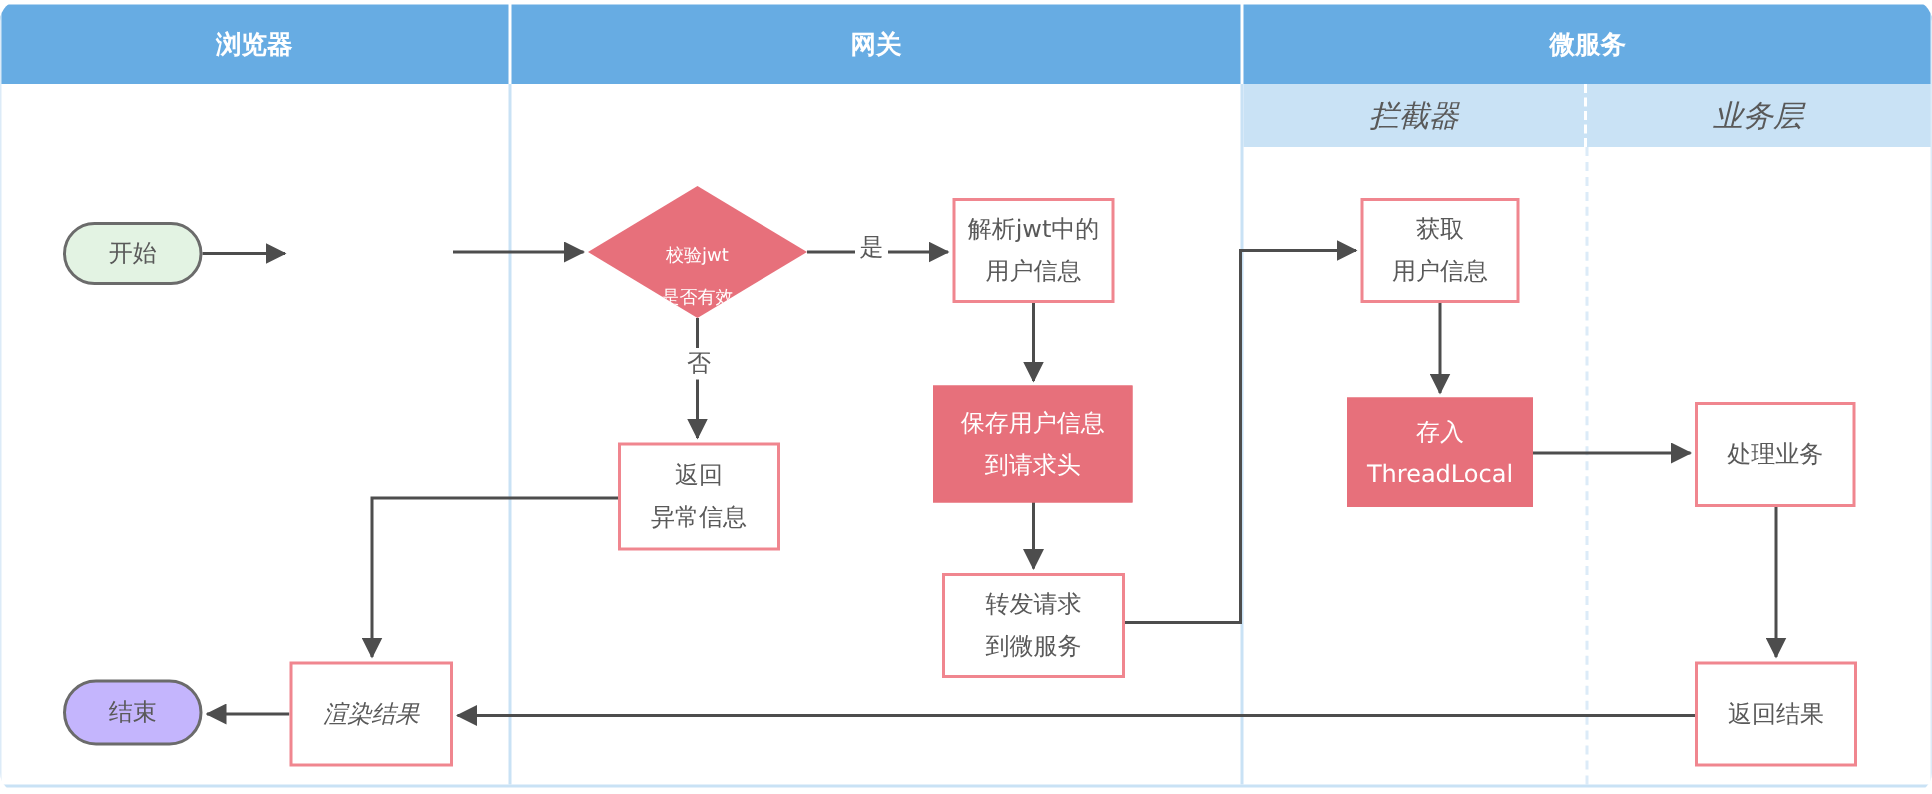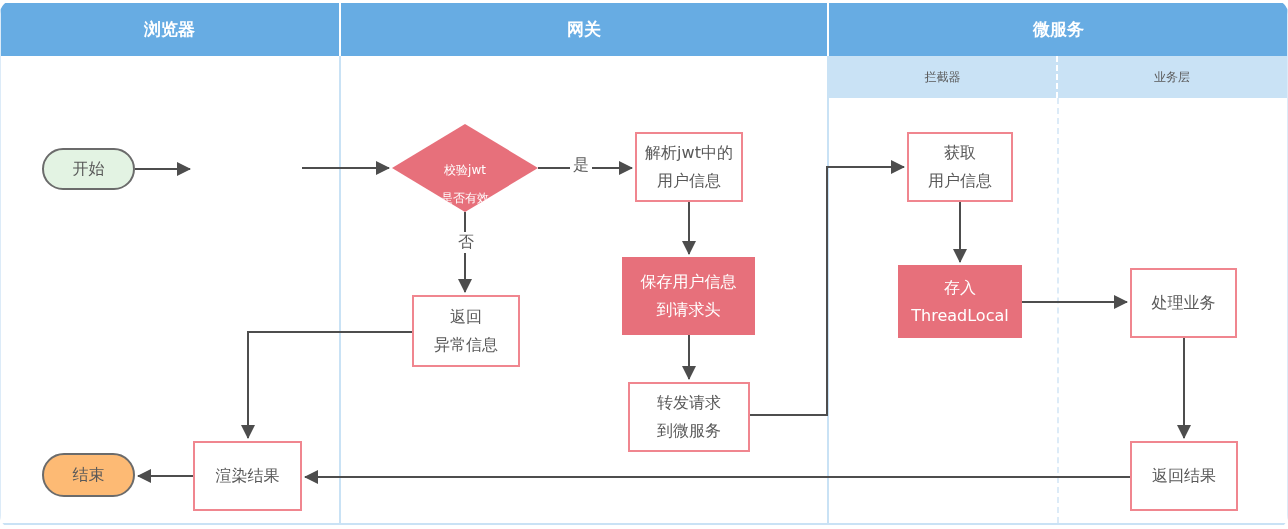--- a/index.html
+++ b/index.html
@@ -23,22 +23,22 @@
     height: 53px;
   }
   .lane-header.h1 { width: 339px; margin-right: 2px; }
   .lane-header.h2 { width: 486px; margin-right: 2px; }
   .lane-header.h3 { width: 459px; }
   .subheader-row {
     position: absolute; left: 829px; top: 56px; width: 459px; height: 42px;
     display: flex; background: #C9E2F5;
   }
   .subheader {
-    color: #595959; font-size: 12px; height: 42px;
-    display: flex; align-items: center; justify-content: center;
+    color: #595959; font-size: 20px; height: 42px;
+    display: flex; align-items: center; justify-content: center; font-style: italic;
   }
   .subheader.s1 { width: 229px; border-right: 2px dashed #ffffff; }
   .subheader.s2 { width: 228px; }
   .vline { position: absolute; width: 0; border-left: 2px solid #C9E2F5; }
   .vline.l1 { left: 339px; top: 56px; height: 467px; }
   .vline.l2 { left: 827px; top: 56px; height: 467px; }
   .vline.dash { left: 1057px; top: 98px; height: 425px; border-left: 2px dashed #DCEBF8; }
   .frame-bottom { position: absolute; left: 0; top: 523px; width: 1288px; height: 0; border-top: 2px solid #C9E2F5; }
   .frame-left  { position: absolute; left: 0; top: 3px; height: 520px; width: 0; border-left: 1px solid #DCEBF8; }
   .frame-right { position: absolute; right: 0; top: 3px; height: 520px; width: 0; border-left: 1px solid #DCEBF8; }
@@ -50,21 +50,21 @@
   
   .node {
     position: absolute; color: #595959; font-size: 16px;
     display: flex; flex-direction: column; align-items: center; justify-content: center;
     text-align: center; line-height: 28px;
   }
   .proc { background: #fff; border: 2px solid #F0868F; }
   .redfill { background: #E7707B; color: #fff; border: 2px solid #E7707B; }
   .pill { border: 2px solid #6B6B6B; border-radius: 24px; }
   .pill.start { background: #E3F3E3; }
-  .pill.end { background: #fdba74; }
+  .pill.end { background: #c4b5fd; }
   .diamond {
     position: absolute; background: #E7707B; color: #fff; font-size: 12px;
     display: flex; flex-direction: column; align-items: center; justify-content: flex-end;
     text-align: center; line-height: 28px;
     clip-path: polygon(50% 0, 100% 50%, 50% 100%, 0 50%);
   }
   .edge-label {
     position: absolute; color: #595959; font-size: 16px;
     background: #fff; padding: 0 3px; text-align: center;
   }
@@ -138,21 +138,21 @@
   <div class="node proc" style="left:628px; top:382px; width:122px; height:70px;">
     <span>转发请求</span>
     <span>到微服务</span>
   </div>
 
   <div class="node proc" style="left:412px; top:295px; width:108px; height:72px;">
     <span>返回</span>
     <span>异常信息</span>
   </div>
 
-  <div class="node proc" style="left:193px; top:441px; width:109px; height:70px;">
+  <div class="node proc" style="left:193px; top:441px; width:109px; height:70px;font-style:italic;">
     <span>渲染结果</span>
   </div>
 
   <div class="node pill end" style="left:42px; top:453px; width:93px; height:44px;">
     <span>结束</span>
   </div>
 
   <div class="node proc" style="left:907px; top:132px; width:106px; height:70px;">
     <span>获取</span>
     <span>用户信息</span>

